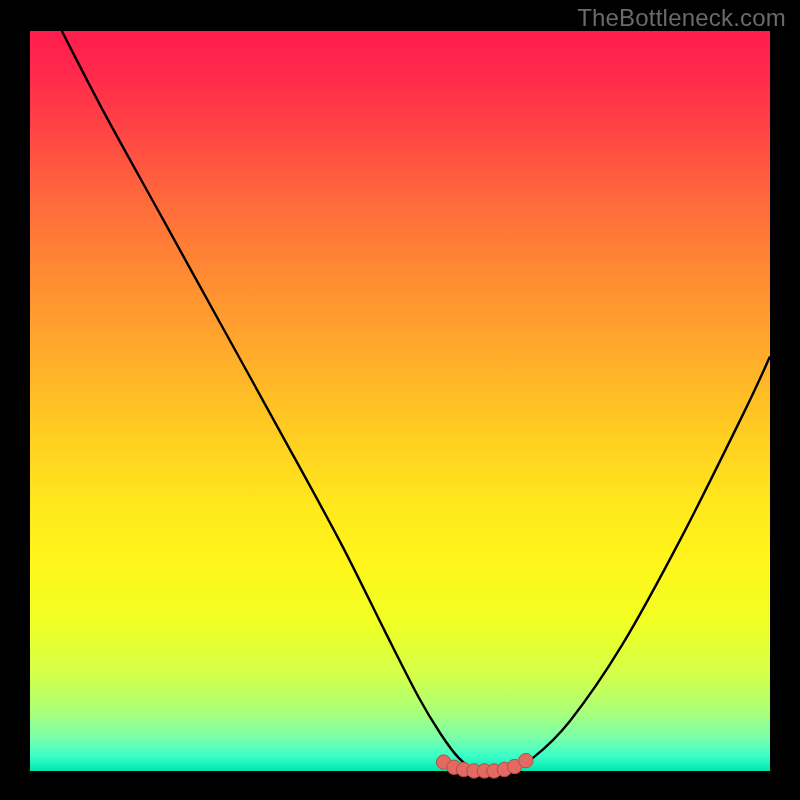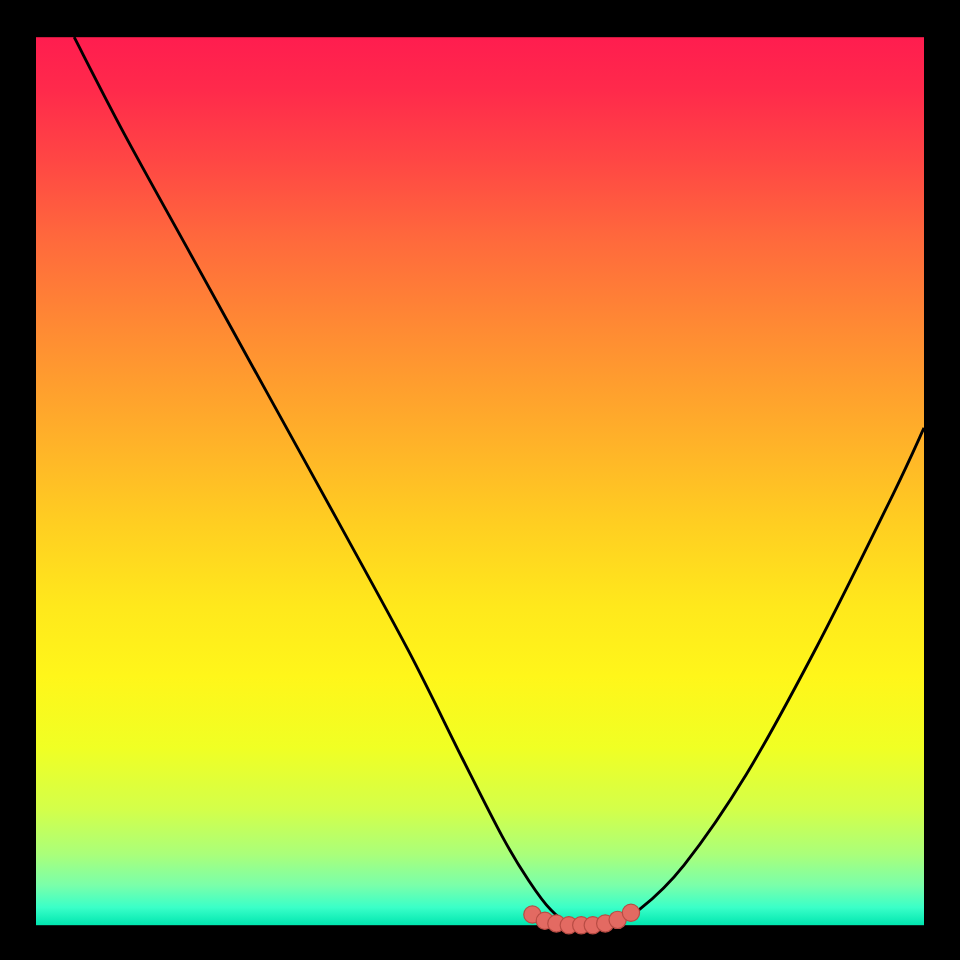--- a/index.html
+++ b/index.html
@@ -67,14 +67,15 @@
         <circle cx="463.64" cy="769.52" r="7.2" fill="#e36a62" stroke="#b84c44" stroke-width="1"></circle>
         <circle cx="474.00" cy="771.00" r="7.2" fill="#e36a62" stroke="#b84c44" stroke-width="1"></circle>
         <circle cx="484.36" cy="771.00" r="7.2" fill="#e36a62" stroke="#b84c44" stroke-width="1"></circle>
         <circle cx="493.98" cy="771.00" r="7.2" fill="#e36a62" stroke="#b84c44" stroke-width="1"></circle>
         <circle cx="504.34" cy="769.52" r="7.2" fill="#e36a62" stroke="#b84c44" stroke-width="1"></circle>
         <circle cx="514.70" cy="766.56" r="7.2" fill="#e36a62" stroke="#b84c44" stroke-width="1"></circle>
         <circle cx="525.80" cy="760.64" r="7.2" fill="#e36a62" stroke="#b84c44" stroke-width="1"></circle>
       </g>
 </svg>
 
+<div class="watermark">TheBottleneck.com</div>
 
 </div>
 
 </body></html>

